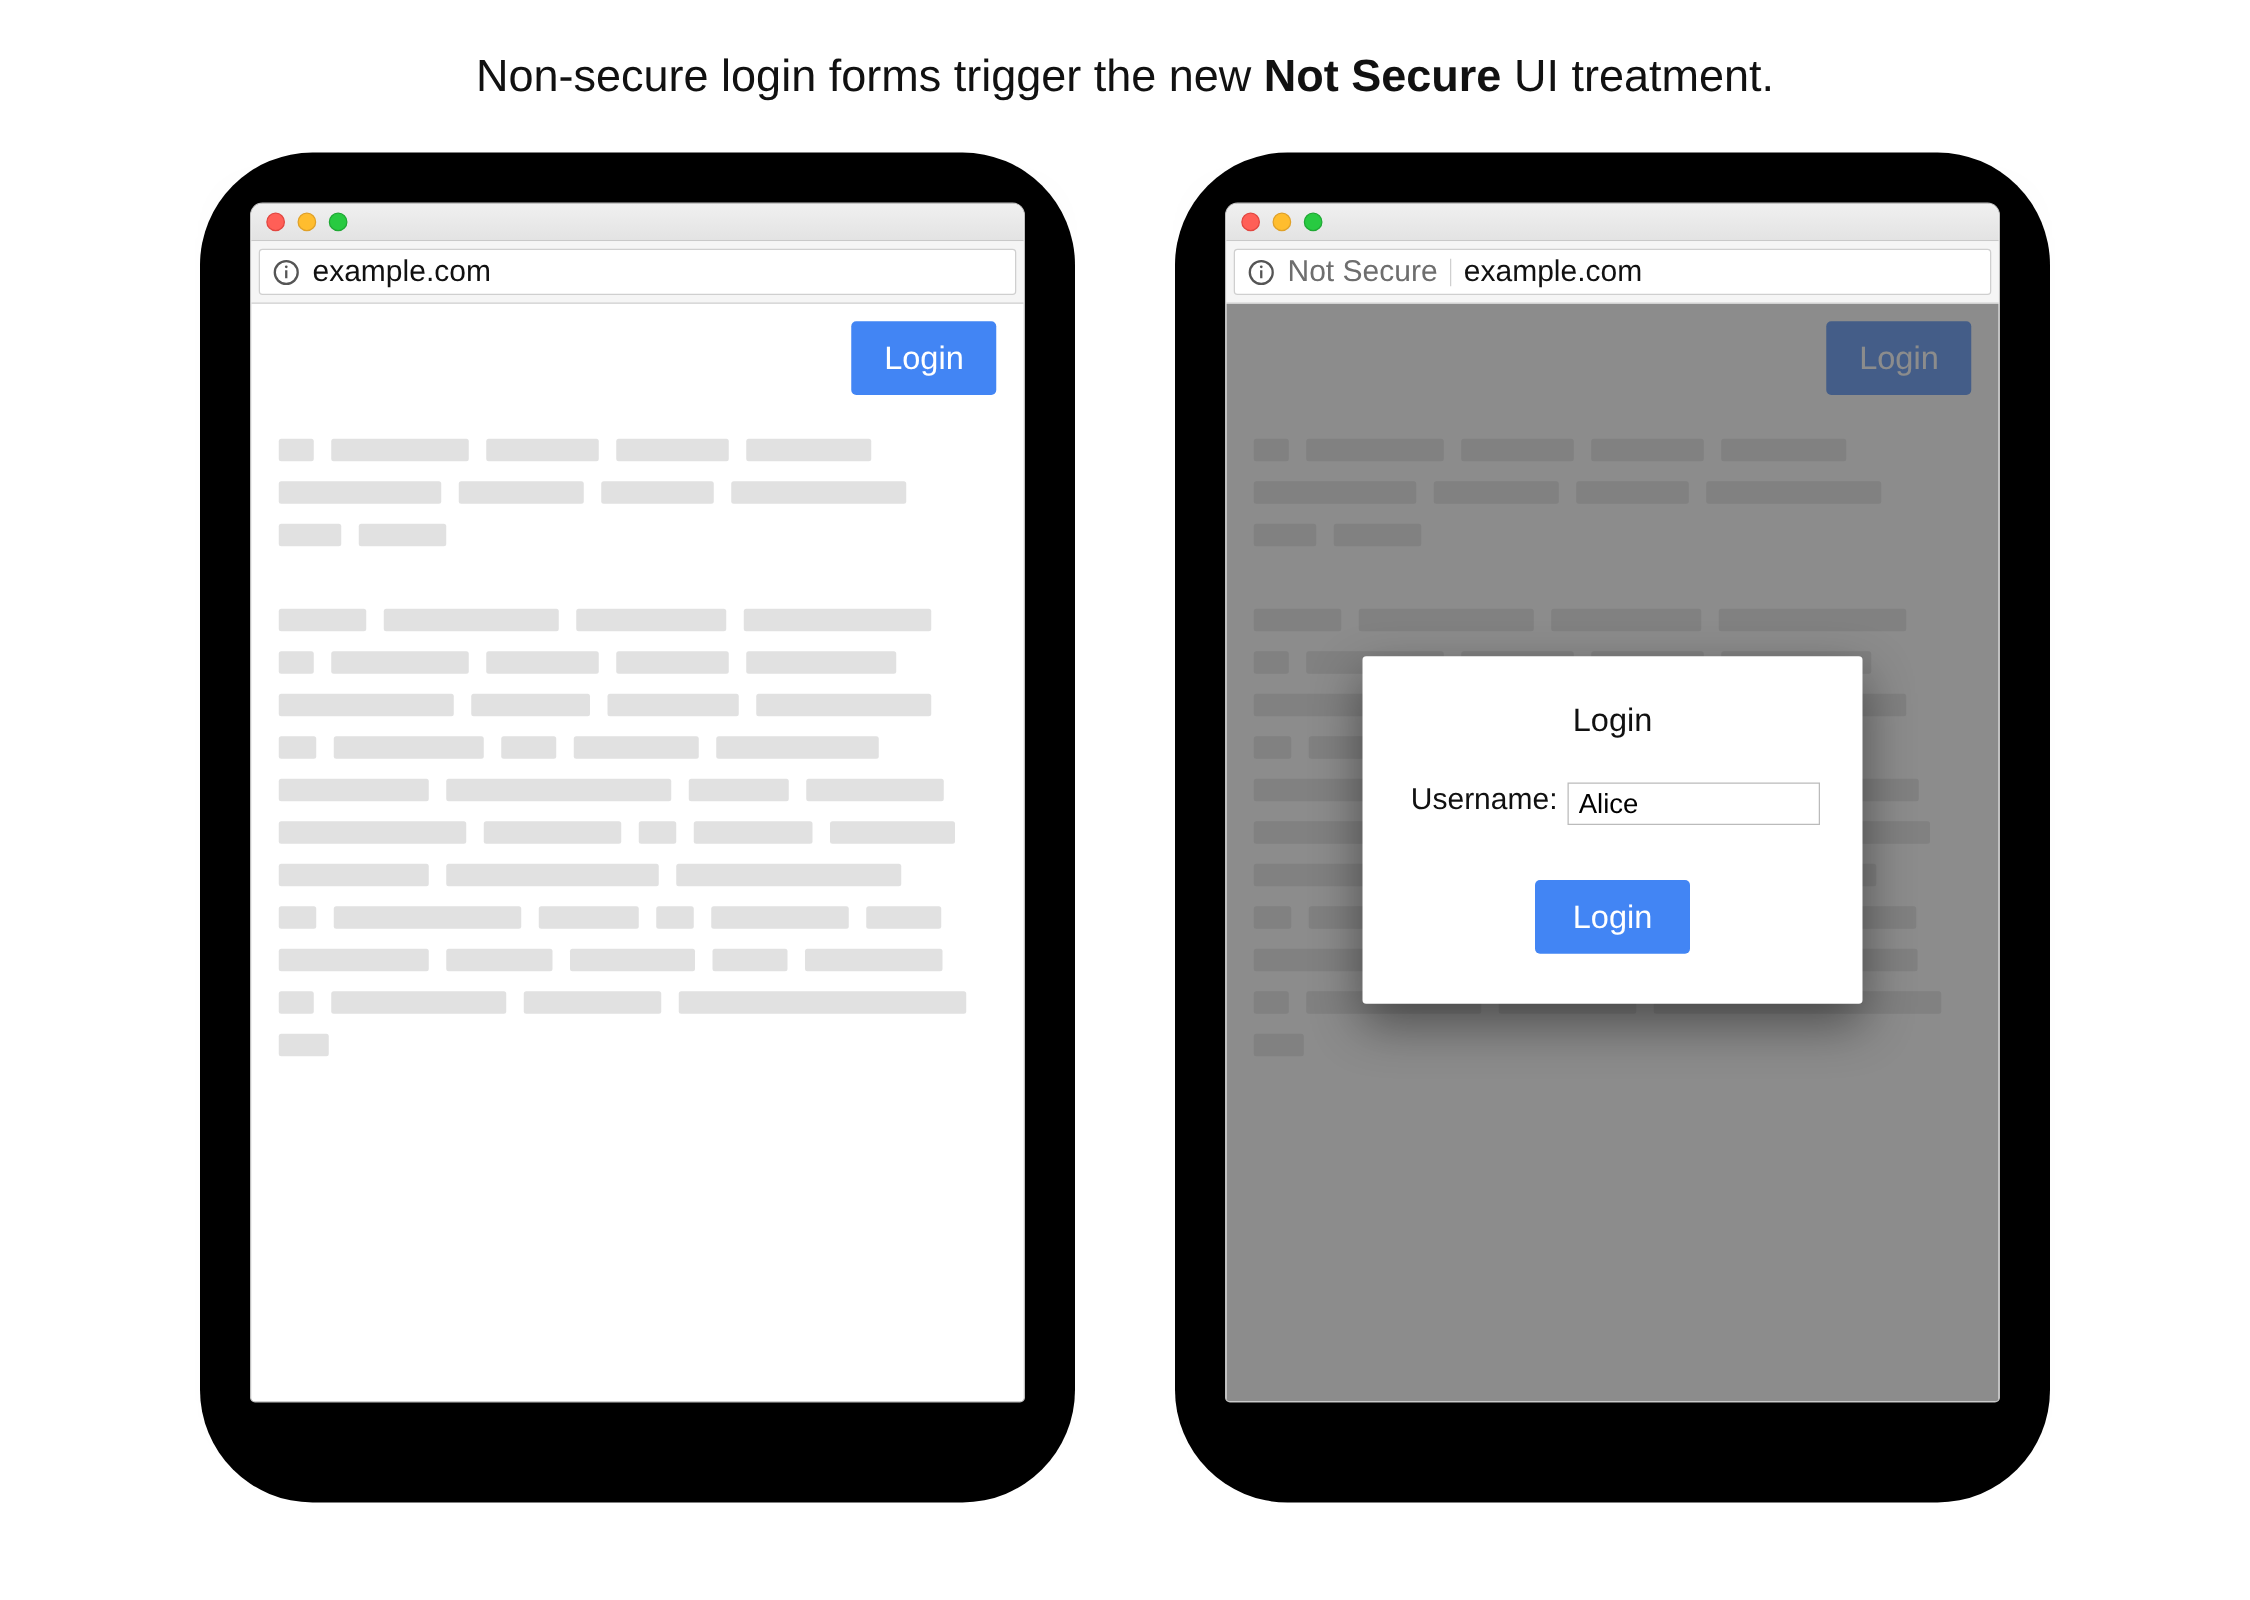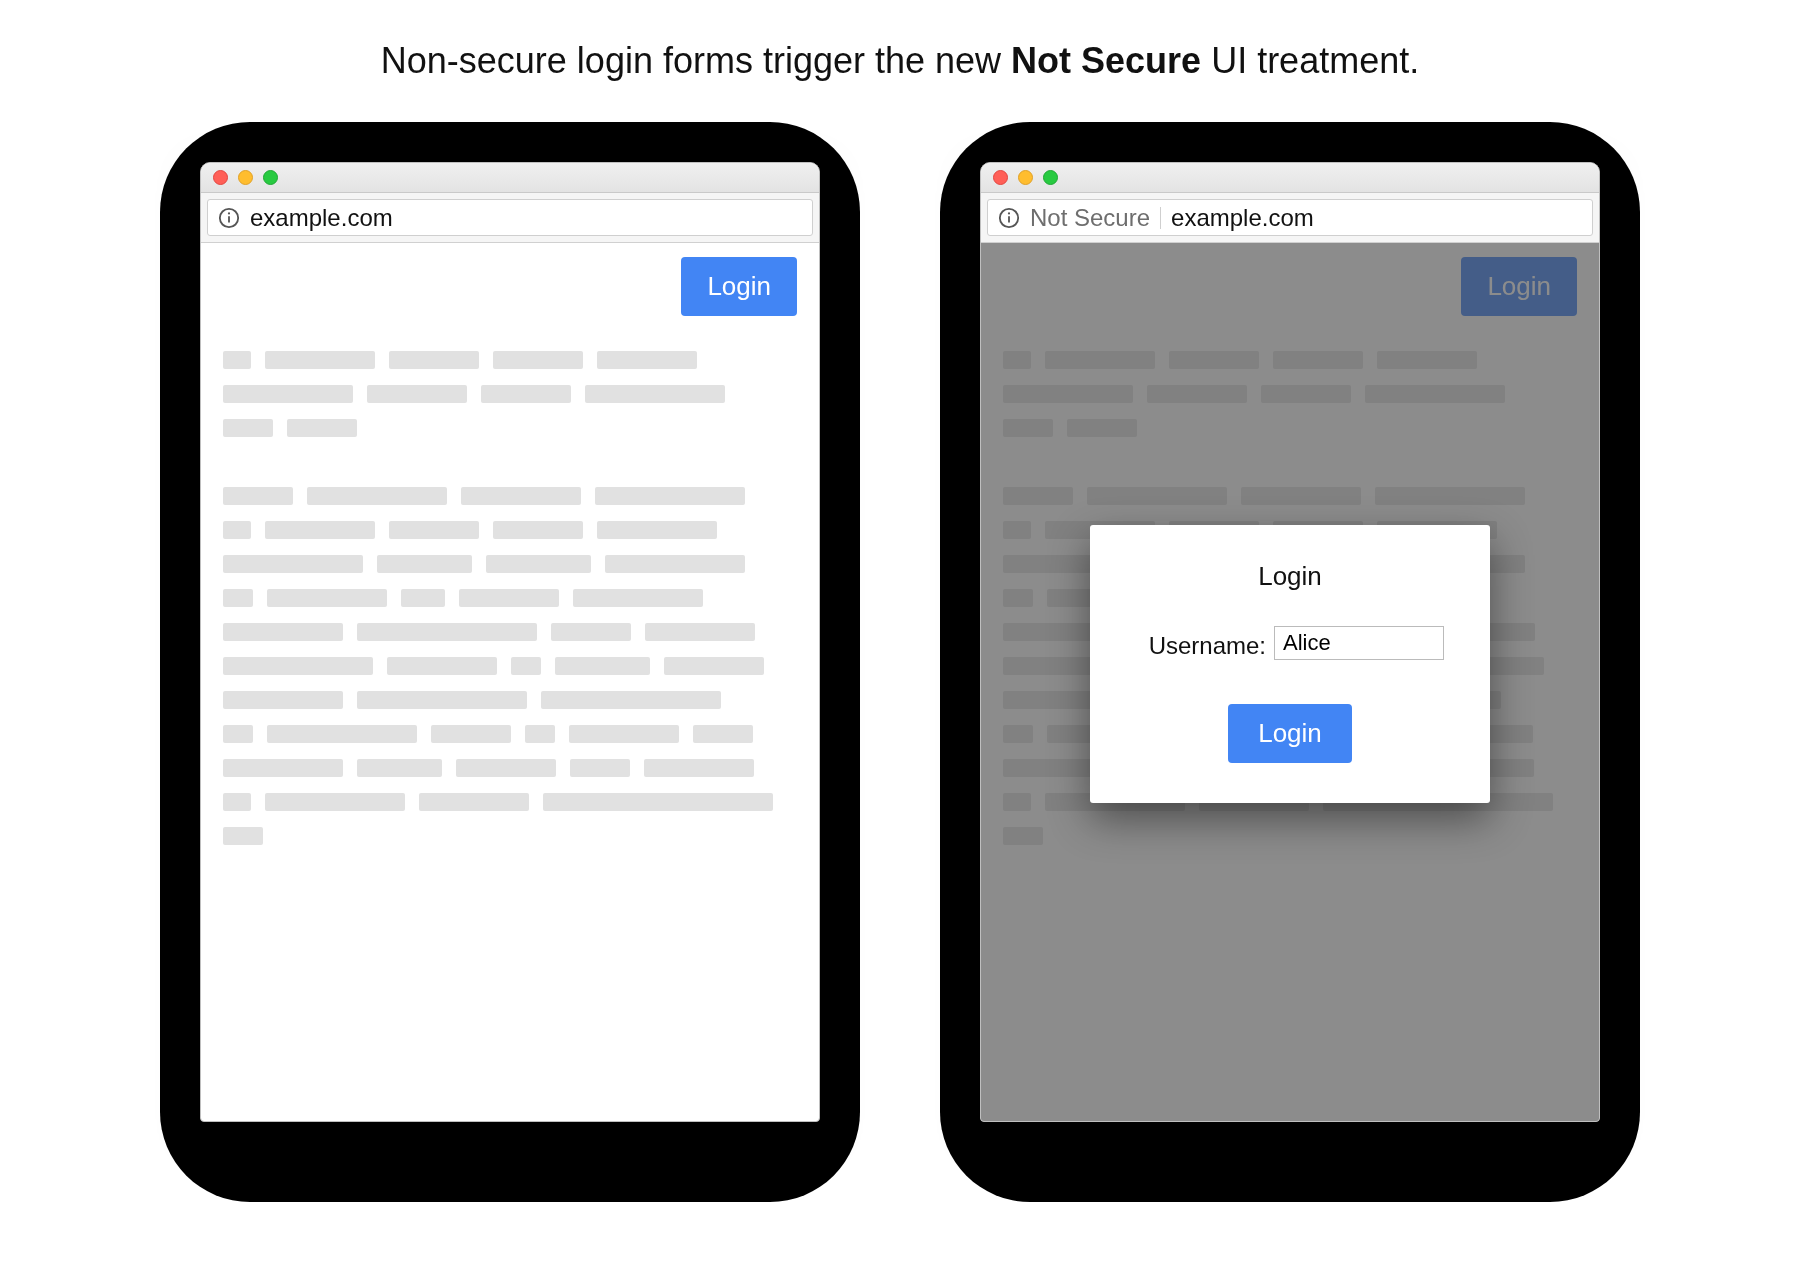--- a/index.html
+++ b/index.html
@@ -147,34 +147,34 @@
     align-items:center;
   }
   .login-modal h2 {
     font-weight: 400;
     font-size: 26px;
     margin-bottom: 34px;
     color:#111;
   }
   .form-row {
     display:flex;
-    align-items:flex-end;
+    align-items:flex-start;
     gap: 8px;
     margin-bottom: 12px;
     width:100%;
     justify-content:center;
   }
   .form-row label {
     width: 130px;
     text-align:right;
     font-size: 24px;
     color:#111;
   }
   .form-row input {
-    width: 170px;
+    width: 202px;
     height: 34px;
     border: 1px solid #bbb;
     padding: 2px 8px;
     font-size: 22px;
     font-family: inherit;
   }
   .submit-btn {
     margin-top: 32px;
     background: #4285f4;
     color:#fff;

